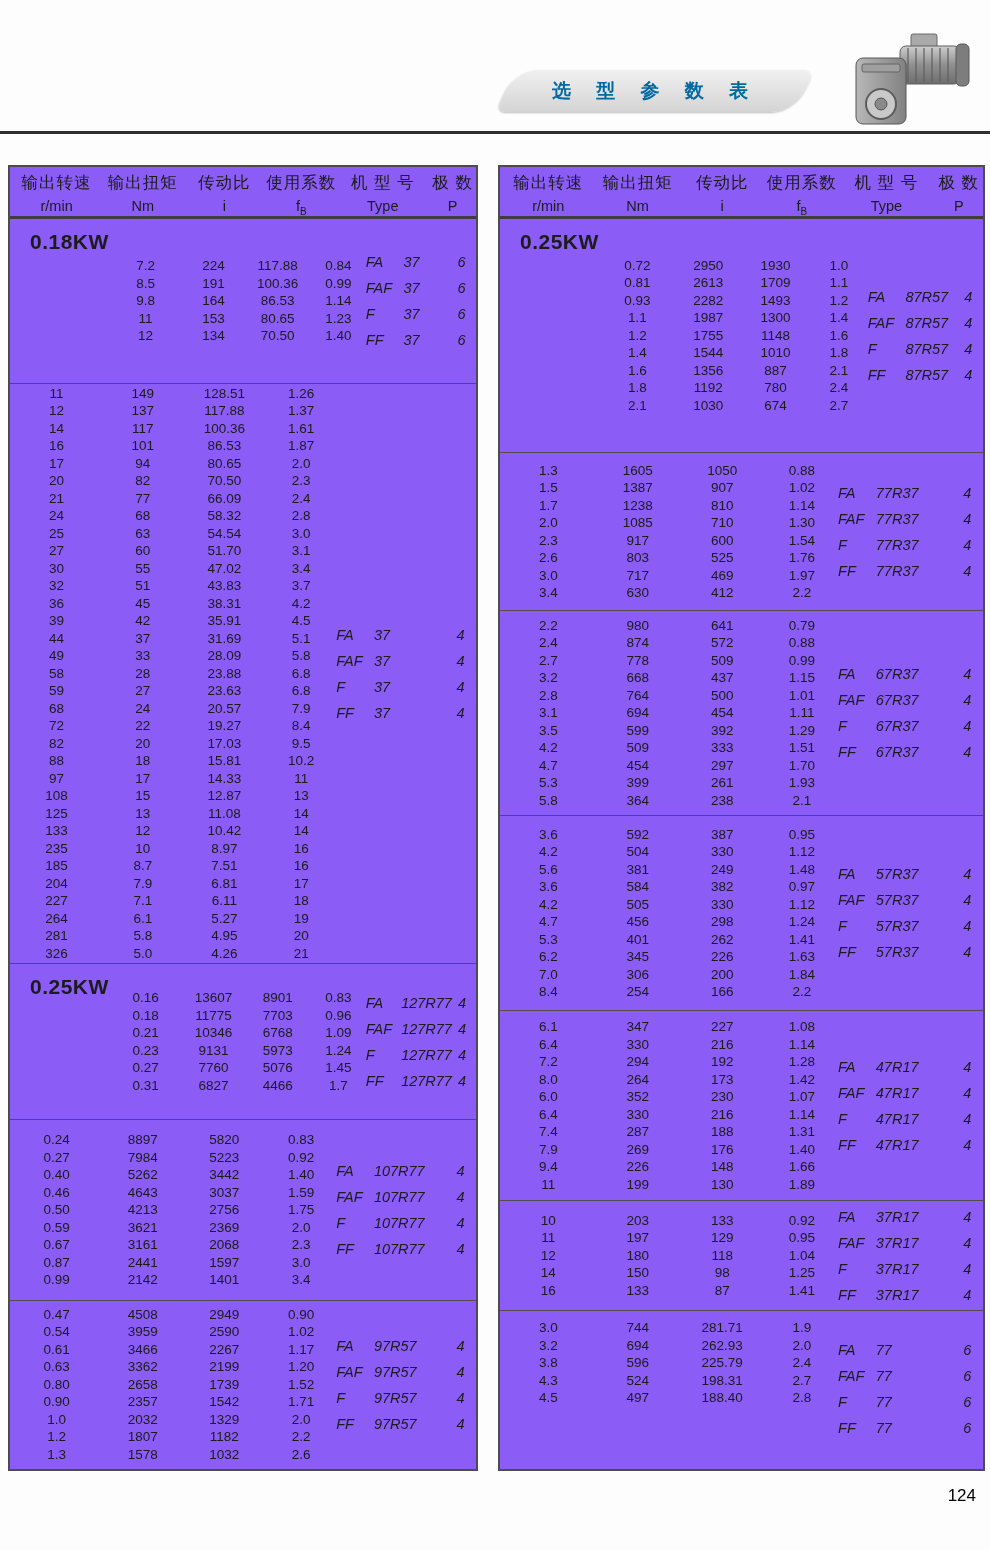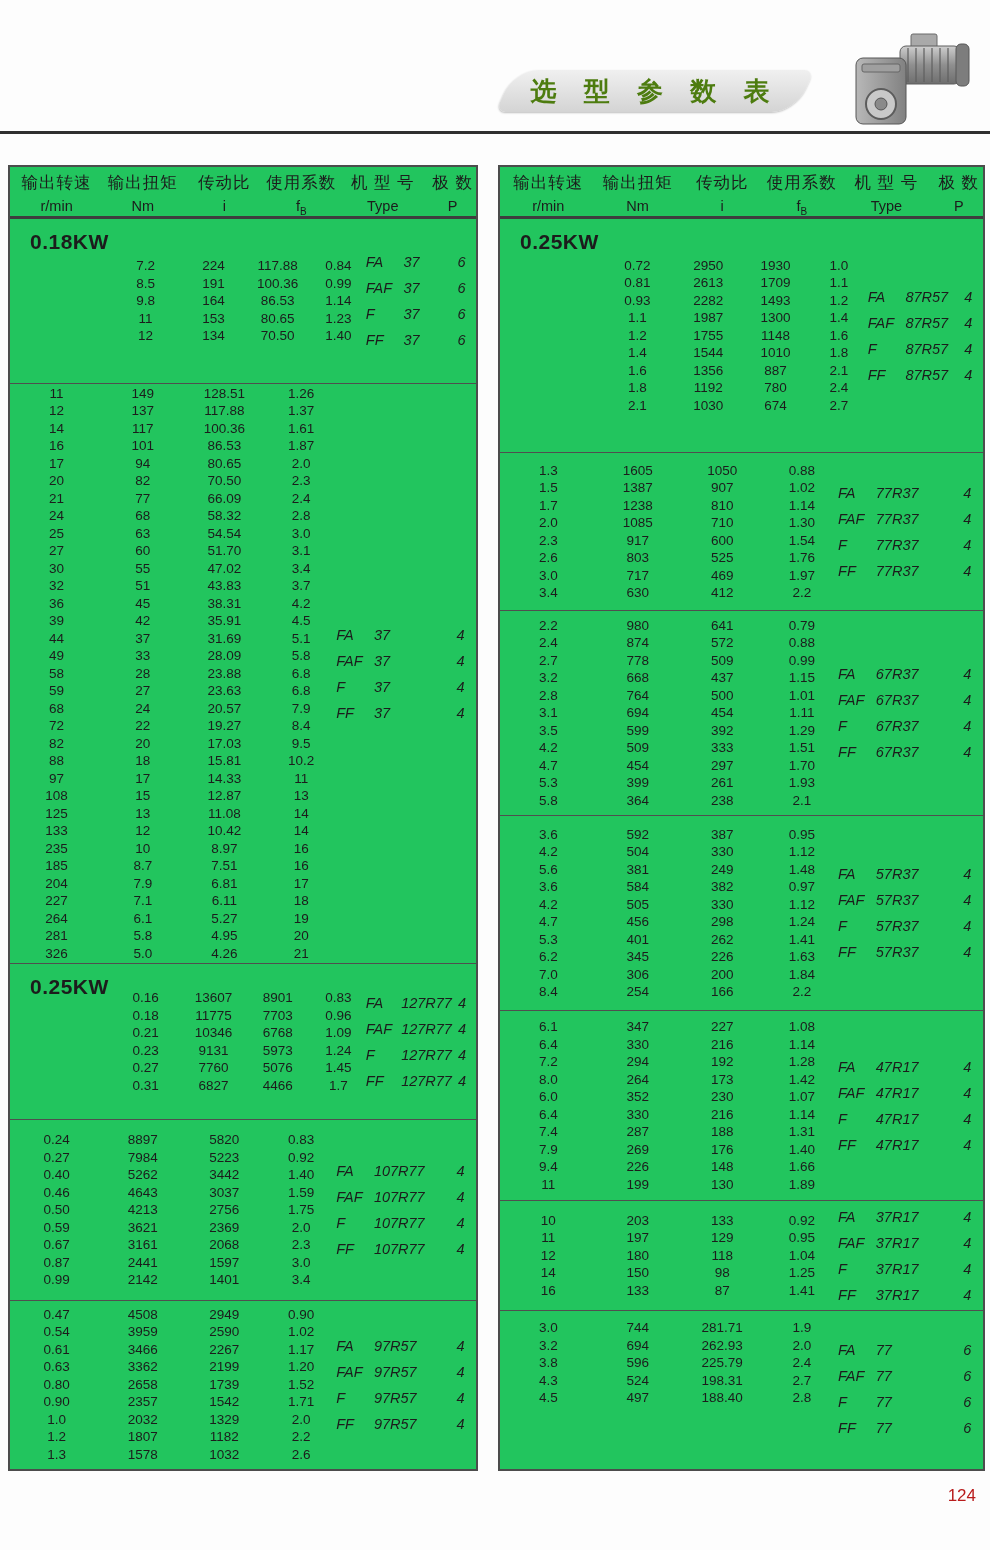--- a/index.html
+++ b/index.html
@@ -7,30 +7,30 @@
   .page{position:relative;width:990px;height:1550px;background:#fdfdfd;
         font-family:"Liberation Sans","DejaVu Sans",sans-serif;color:#1c1c1c;overflow:hidden;}
 
   
   .banner{position:absolute;left:505px;top:70px;width:300px;height:42px;}
   .banner::before{content:"";position:absolute;inset:0;
         background:linear-gradient(180deg,#f0f0f0,#d4d4d4);
         border-radius:24px 10px 24px 10px;transform:skewX(-24deg);
         box-shadow:0 1px 2px rgba(0,0,0,.25);}
   .banner-text{position:relative;display:block;text-align:center;line-height:42px;
-        font-size:26px;font-weight:600;letter-spacing:10px;color:#4d7c0f;}
+        font-size:19px;font-weight:600;letter-spacing:10px;color:#0369a1;}
 
   
   .motor{position:absolute;left:848px;top:30px;}
 
   
   .rule{position:absolute;left:0;top:131px;width:990px;height:3px;background:#2f2f2f;}
 
   
-  .ptable{position:absolute;top:165px;border:2px solid #4c4c4c;background:#22c55e;box-sizing:border-box;}
+  .ptable{position:absolute;top:165px;border:2px solid #4c4c4c;background:#8b5cf6;box-sizing:border-box;}
   .t-left{left:8px;width:470px;height:1306px;}
   .t-right{left:498px;width:487px;height:1306px;}
 
   .thead{height:52px;border-bottom:3px solid #3e3e3e;display:flex;box-sizing:border-box;padding-top:5px;}
   .hcell{text-align:center;}
   .hc0{width:20%}.hc1{width:17%}.hc2{width:18%}.hc3{width:15%}.hc4{width:20%}.hc5{width:10%}
   .hcn{font-size:16.5px;letter-spacing:1px;white-space:nowrap;}
   .hun{font-size:14.5px;margin-top:4px;}
   .hun sub{font-size:10px;}
 
@@ -62,21 +62,21 @@
 
   .types{position:absolute;left:70%;top:50%;transform:translateY(-50%);width:29%;}
   .trow{display:flex;align-items:center;height:26px;font-size:14.5px;white-space:nowrap;font-style:italic;}
   .tprefix{width:2.6em;}
   .tsize{}
   .tp{margin-left:auto;width:1.5em;text-align:center;}
 
   
   .t-right .tbody .block:nth-child(7) .rows{justify-content:flex-start;padding-top:8px;}
 
-  .pagenum{position:absolute;right:14px;top:1486px;font-size:17px;color:#b91c1c;}
+  .pagenum{position:absolute;right:14px;top:1486px;font-size:17px;color:#000000;}
 </style>
 </head>
 <body>
 
 <div class="page">
 
   <div class="banner">
     <span class="banner-text">选 型 参 数 表</span>
   </div>
 

